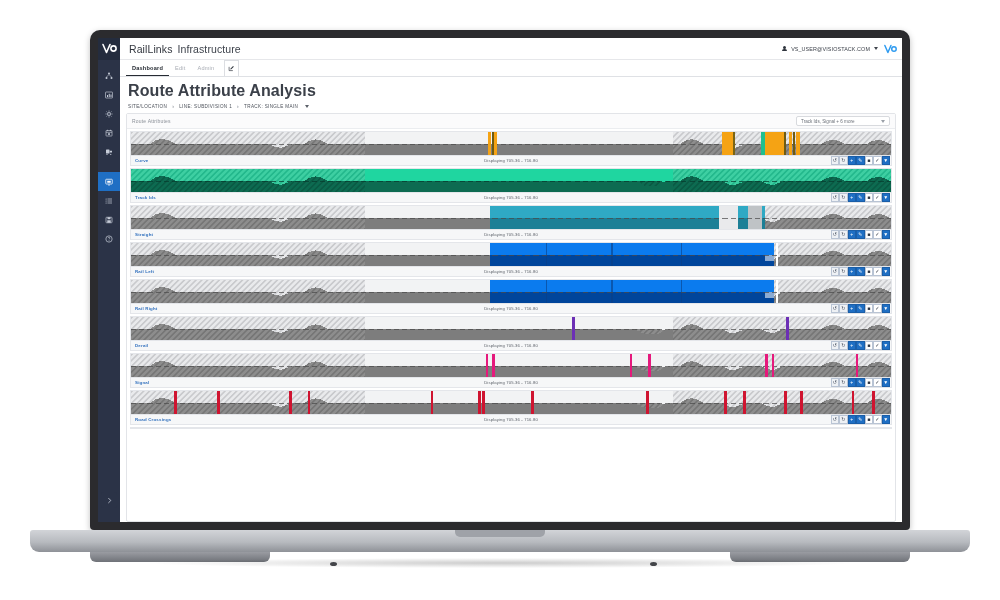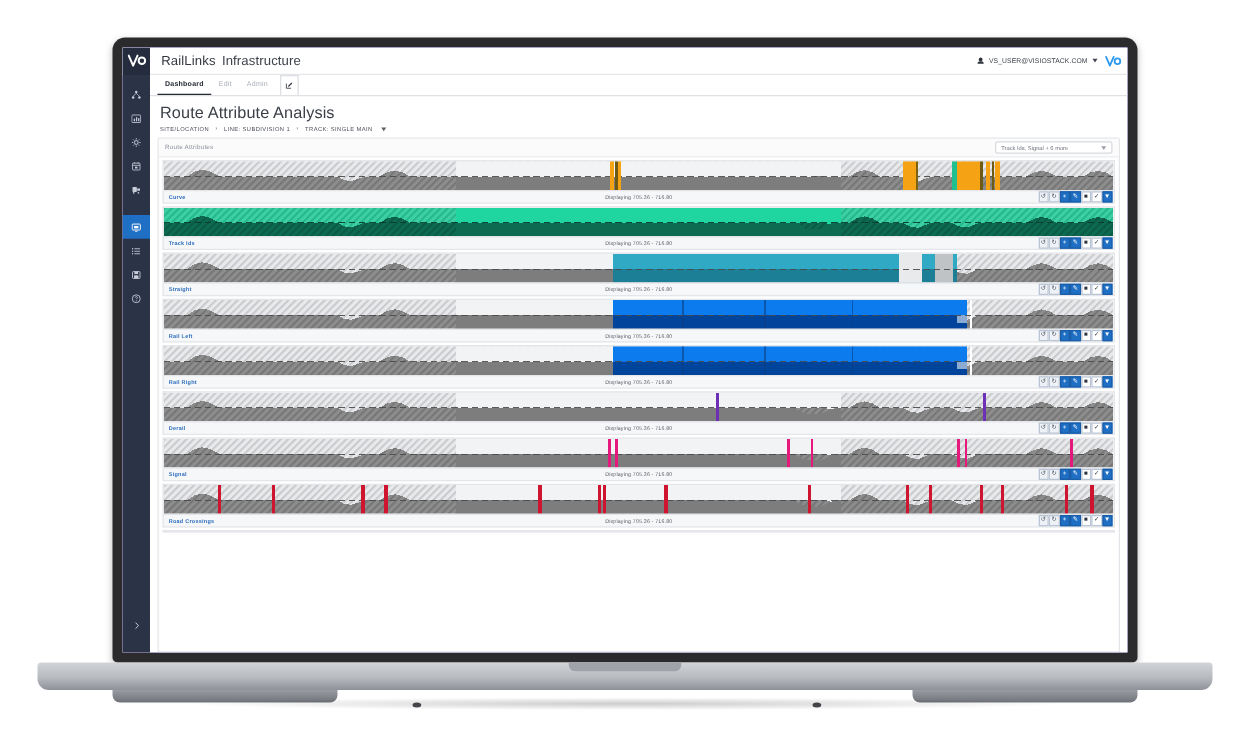--- a/index.html
+++ b/index.html
@@ -39,21 +39,21 @@
   }
   .foot-l { left:90px; width:180px; }
   .foot-r { right:90px; width:180px; }
   .laptop-shadow {
     position:absolute; left:150px; top:558px; width:700px; height:10px;
     background:radial-gradient(ellipse at center, rgba(0,0,0,.20) 0%, rgba(0,0,0,0) 72%);
   }
   .base-dot { position:absolute; top:562px; width:7px; height:4px; background:#4a4c51; border-radius:50%; }
 
   
-  .app { position:absolute; inset:0; display:flex; flex-direction:column; background:#8b5cf6; }
+  .app { position:absolute; inset:0; display:flex; flex-direction:column; background:#f0abfc; }
 
   .topbar {
     height:22px; flex:0 0 22px; display:flex; align-items:center;
     background:#ffffff; border-bottom:1px solid #e6e7ea;
   }
   .brand-box {
     width:22px; height:22px; flex:0 0 22px; background:#242c3d;
     display:flex; align-items:center; justify-content:center;
   }
   .brand-mark { display:block; }
@@ -104,21 +104,21 @@
     color:#a9adb5; letter-spacing:.2px; border-bottom:1.6px solid transparent;
   }
   .tab.active { color:#262b33; font-weight:bold; border-bottom-color:#262b33; }
   .tab-iconbtn {
     margin-left:4px; width:15px; border:1px solid #dcdee2; border-bottom:none;
     background:#fff; display:flex; align-items:center; justify-content:center;
     color:#2f343d;
   }
 
   .page-head { padding:5px 8px 0 8px; }
-  .page-title { font-size:13px; color:#3b4049; font-weight:400; letter-spacing:.1px; }
+  .page-title { font-size:16px; color:#3b4049; font-weight:700; letter-spacing:.1px; }
   .crumbs { display:flex; align-items:center; gap:5px; margin-top:3px; font-size:4.6px;
             color:#4b5059; letter-spacing:.35px; }
   .crumb-sep { color:#8d929b; font-size:5px; font-weight:bold; }
   .crumb-caret { width:0;height:0;border-left:2.6px solid transparent;border-right:2.6px solid transparent;border-top:3px solid #5b6069; margin-left:2px; }
 
   
   .panel {
     margin:4px 6px 0 6px; border:1px solid #e2e4e8; border-radius:2px;
     background:#fff; flex:1; min-height:0; display:flex; flex-direction:column;
   }

